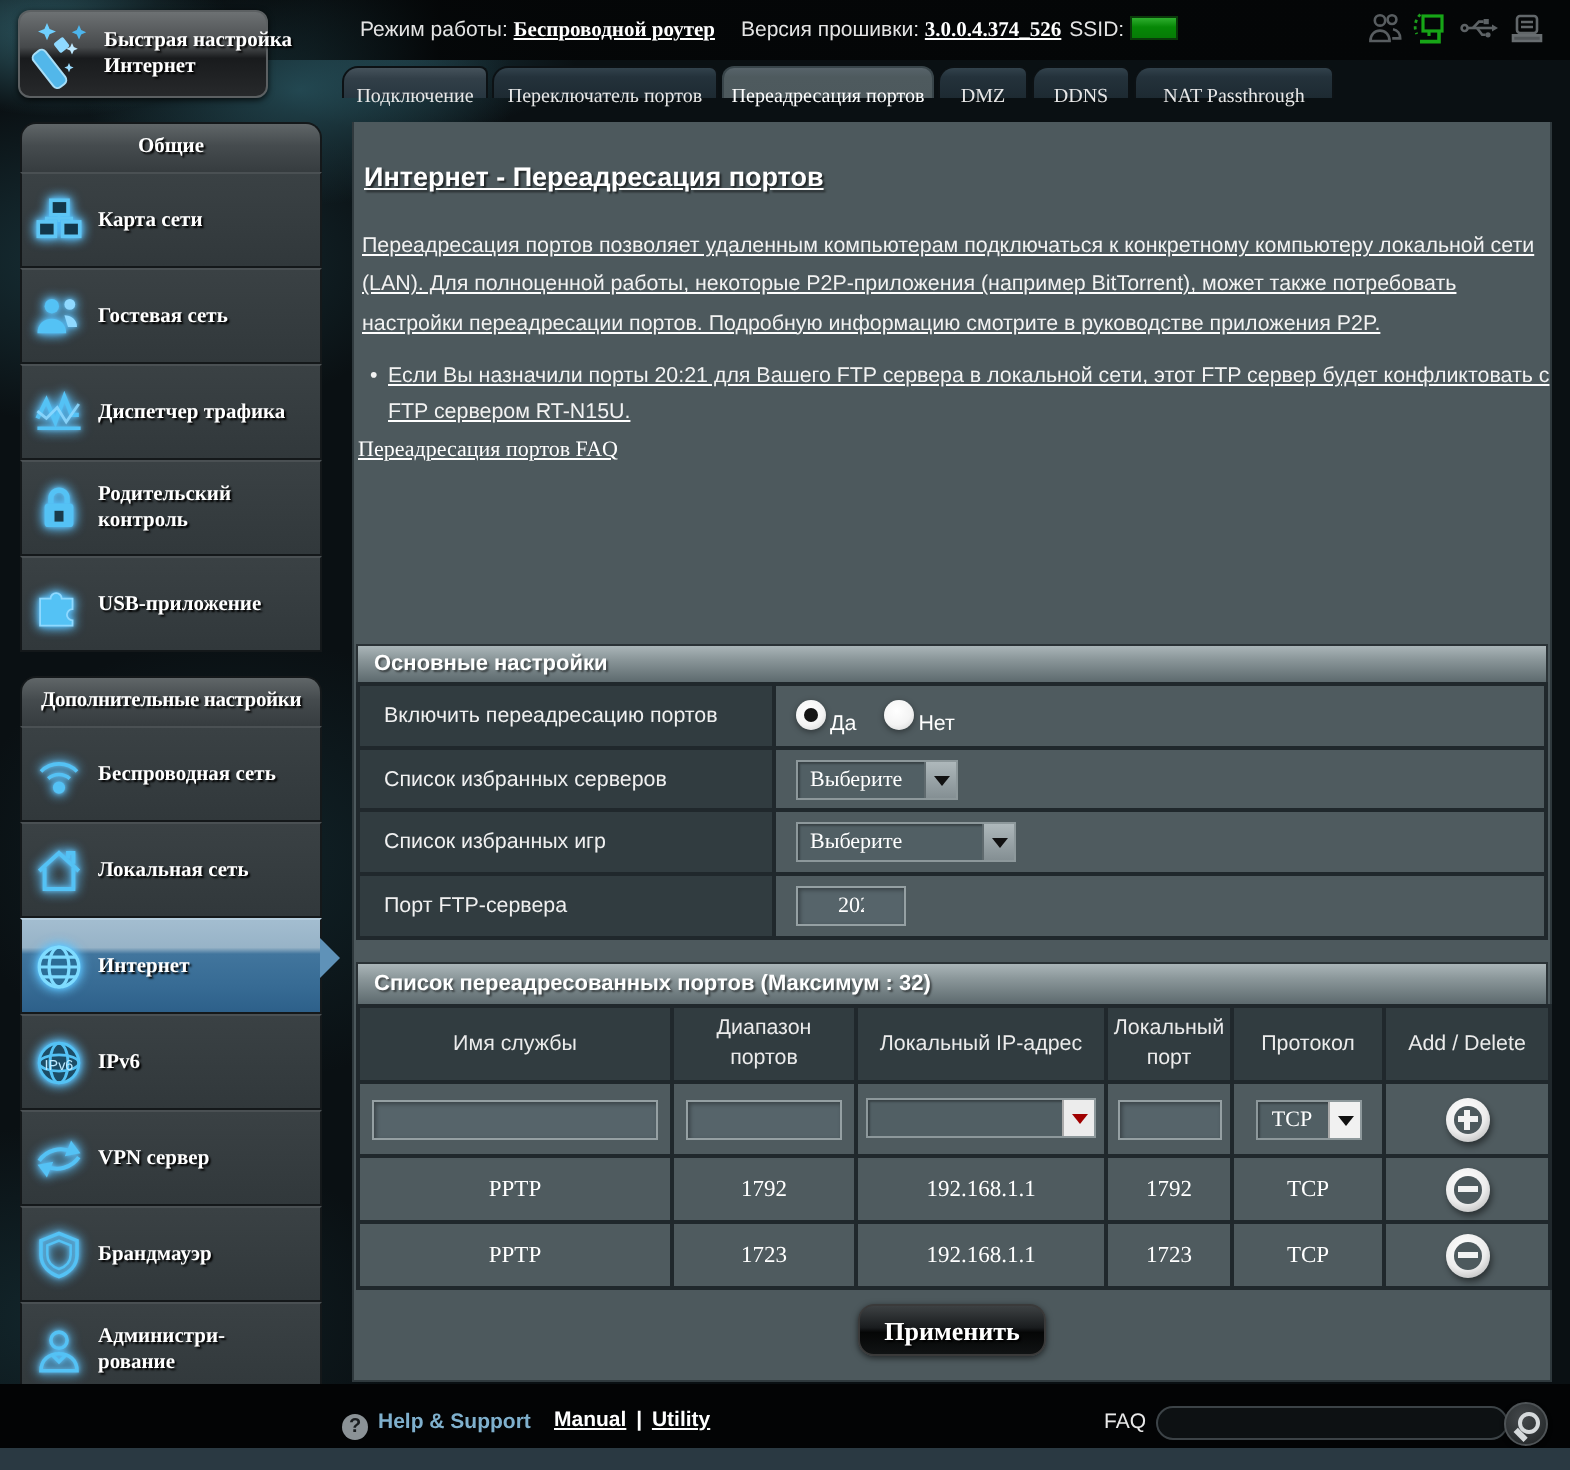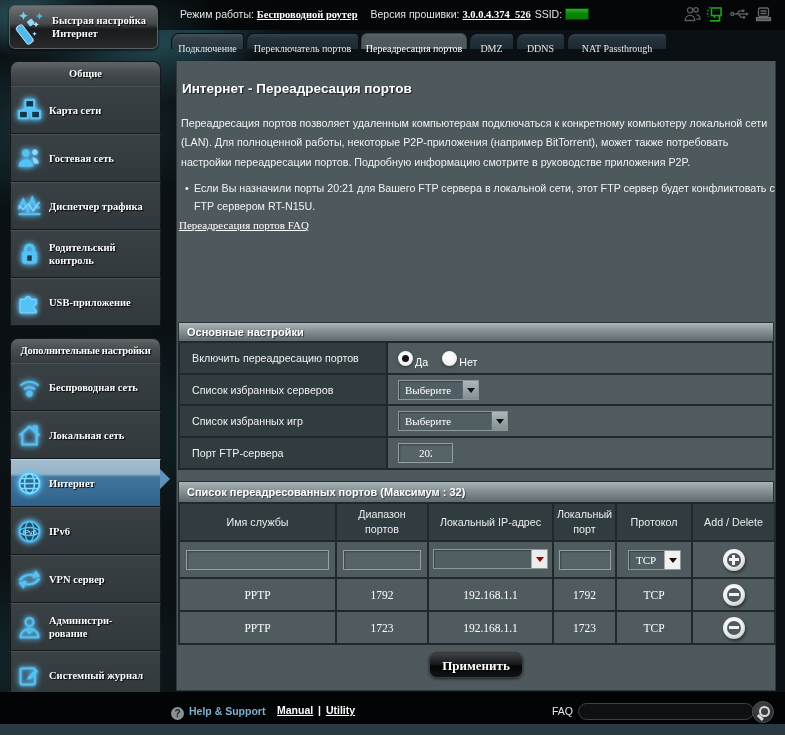--- a/index.html
+++ b/index.html
@@ -21,21 +21,21 @@
 
 .banner { position:absolute; left:0; top:0; width:785px; height:30px;
   background:linear-gradient(90deg, rgba(5,8,9,0) 0%, rgba(5,8,9,.6) 20%, rgba(4,6,7,.97) 28%, #040607 100%); }
 .topinfo { position:absolute; left:180px; top:8px; font-size:10.5px; color:#e4e4e4; white-space:nowrap; }
 .topinfo b.val { font-family:"Liberation Serif", serif; font-weight:bold; font-size:10.5px; text-decoration:underline; color:#fff;margin-top:24px; }
 .gap { display:inline-block; width:13px; }
 .ssidblock { display:inline-block; width:24px; height:12px; vertical-align:-2px;
   background:linear-gradient(180deg,#2fae2f,#068806 45%,#067c06); border:1px solid #0a3a0a; }
 .topicons { position:absolute; left:0; top:0; width:785px; height:30px; }
 
-.qis { position:absolute; left:9px; top:5px; width:149px; height:44px;
+.qis { position:absolute; left:9px; top:5px; width:125px; height:44px;
   border-radius:6px; border:1px solid #5c6062;
   background:linear-gradient(180deg,#6d7173 0%,#46494b 42%,#191b1d 55%,#27292b 100%);
   box-shadow:0 1px 3px rgba(0,0,0,.8);
   display:flex; align-items:center; }
 .qis .txt { font-family:"Liberation Serif", serif; font-weight:bold; font-size:10.5px; line-height:13.5px; white-space:nowrap;
   color:#fff; text-shadow:1px 1px 1px #000; margin-left:2px; }
 .qis svg { margin-left:4px; flex:none; }
 
 .sidebar { position:absolute; left:10px; top:61px; width:151px; }
 .sect { height:25px; line-height:24px; text-align:center;
@@ -58,21 +58,21 @@
 
 .tabs { position:absolute; left:171px; top:33px; height:28px; }
 .tab { float:left; height:16px; margin-right:2px; padding:0 12px;
   font-family:"Liberation Serif", serif; font-size:10px; color:#e7e7e7; line-height:30px;
   background:linear-gradient(180deg,#32424c 0%,#24323b 30%,#1d2a32 100%);
   border-radius:8px 4px 0 0; border:1px solid #0c1114; border-bottom:none; }
 .tab.act { background:linear-gradient(180deg,#57636a 0%,#4e5a5e 30%,#4d595d 100%);
   border-color:#39454a; color:#fff; border-radius:6px 6px 0 0; }
 
 .panel { position:absolute; left:176px; top:61px; width:600px; height:630px;
-  background:#4d595d; border:1px solid #2f393d; border-top:none; }
+  background:#4d595d; border:1px solid #2f393d; border-top:none;text-decoration:underline; }
 .title { margin:20px 0 0 5px; font-size:13.5px; font-weight:bold; color:#fff; text-shadow:1px 1px 1px rgba(0,0,0,.6); }
 .desc { margin:0 1px 0 4px; font-size:10.7px; line-height:19.3px; color:#f2f2f2; }
 .desc.first { margin-top:18px; }
 .blist { margin:7px 0 0 8px; font-size:10.7px; line-height:18px; color:#f2f2f2; list-style:none; }
 .blist li { padding-left:9px; position:relative; margin-bottom:5px; }
 .blist li:last-child { margin-bottom:0; }
 .blist li:before { content:"\2022"; position:absolute; left:0; top:0; }
 .faq { display:inline-block; margin:0 0 0 2px; font-family:"Liberation Serif", serif; font-size:11px; color:#fff; text-decoration:underline; }
 
 .ftable { position:absolute; left:1px; width:596px; border-collapse:collapse; }
@@ -296,20 +296,29 @@
           <path d="M22 7l3 4-5 1z" fill="#54c2f5"></path>
           <path d="M26 14c-4 6-12 8-18 5"></path>
           <path d="M8 23l-3-4 5-1z" fill="#54c2f5"></path>
         </g>
       </svg>
       <div class="lbl">VPN сервер</div>
     </div>
   <div class="mitem">
       <svg class="ic" viewBox="0 0 30 30">
         <g fill="none" stroke="#54c2f5" stroke-width="2">
+          <path d="M15 3l10 4v8c0 6-4.5 10-10 12C9.5 25 5 21 5 15V7z"></path>
+          <path d="M15 7l6.5 2.6v5.2c0 4-3 6.7-6.5 8-3.5-1.3-6.5-4-6.5-8V9.6z" stroke-width="1.4"></path>
+        </g>
+      </svg>
+      <div class="lbl">Брандмауэр</div>
+    </div>
+  <div class="mitem">
+      <svg class="ic" viewBox="0 0 30 30">
+        <g fill="none" stroke="#54c2f5" stroke-width="2">
           <circle cx="15" cy="9" r="4.5"></circle>
           <path d="M5 26c0-6 4.5-9.5 10-9.5S25 20 25 26z"></path>
           <path d="M11 17l4 4 4-4"></path>
         </g>
       </svg>
       <div class="lbl">Администри-<br>рование</div>
     </div>
   <div class="mitem">
       <svg class="ic" viewBox="0 0 30 30">
         <g fill="none" stroke="#54c2f5" stroke-width="2">

